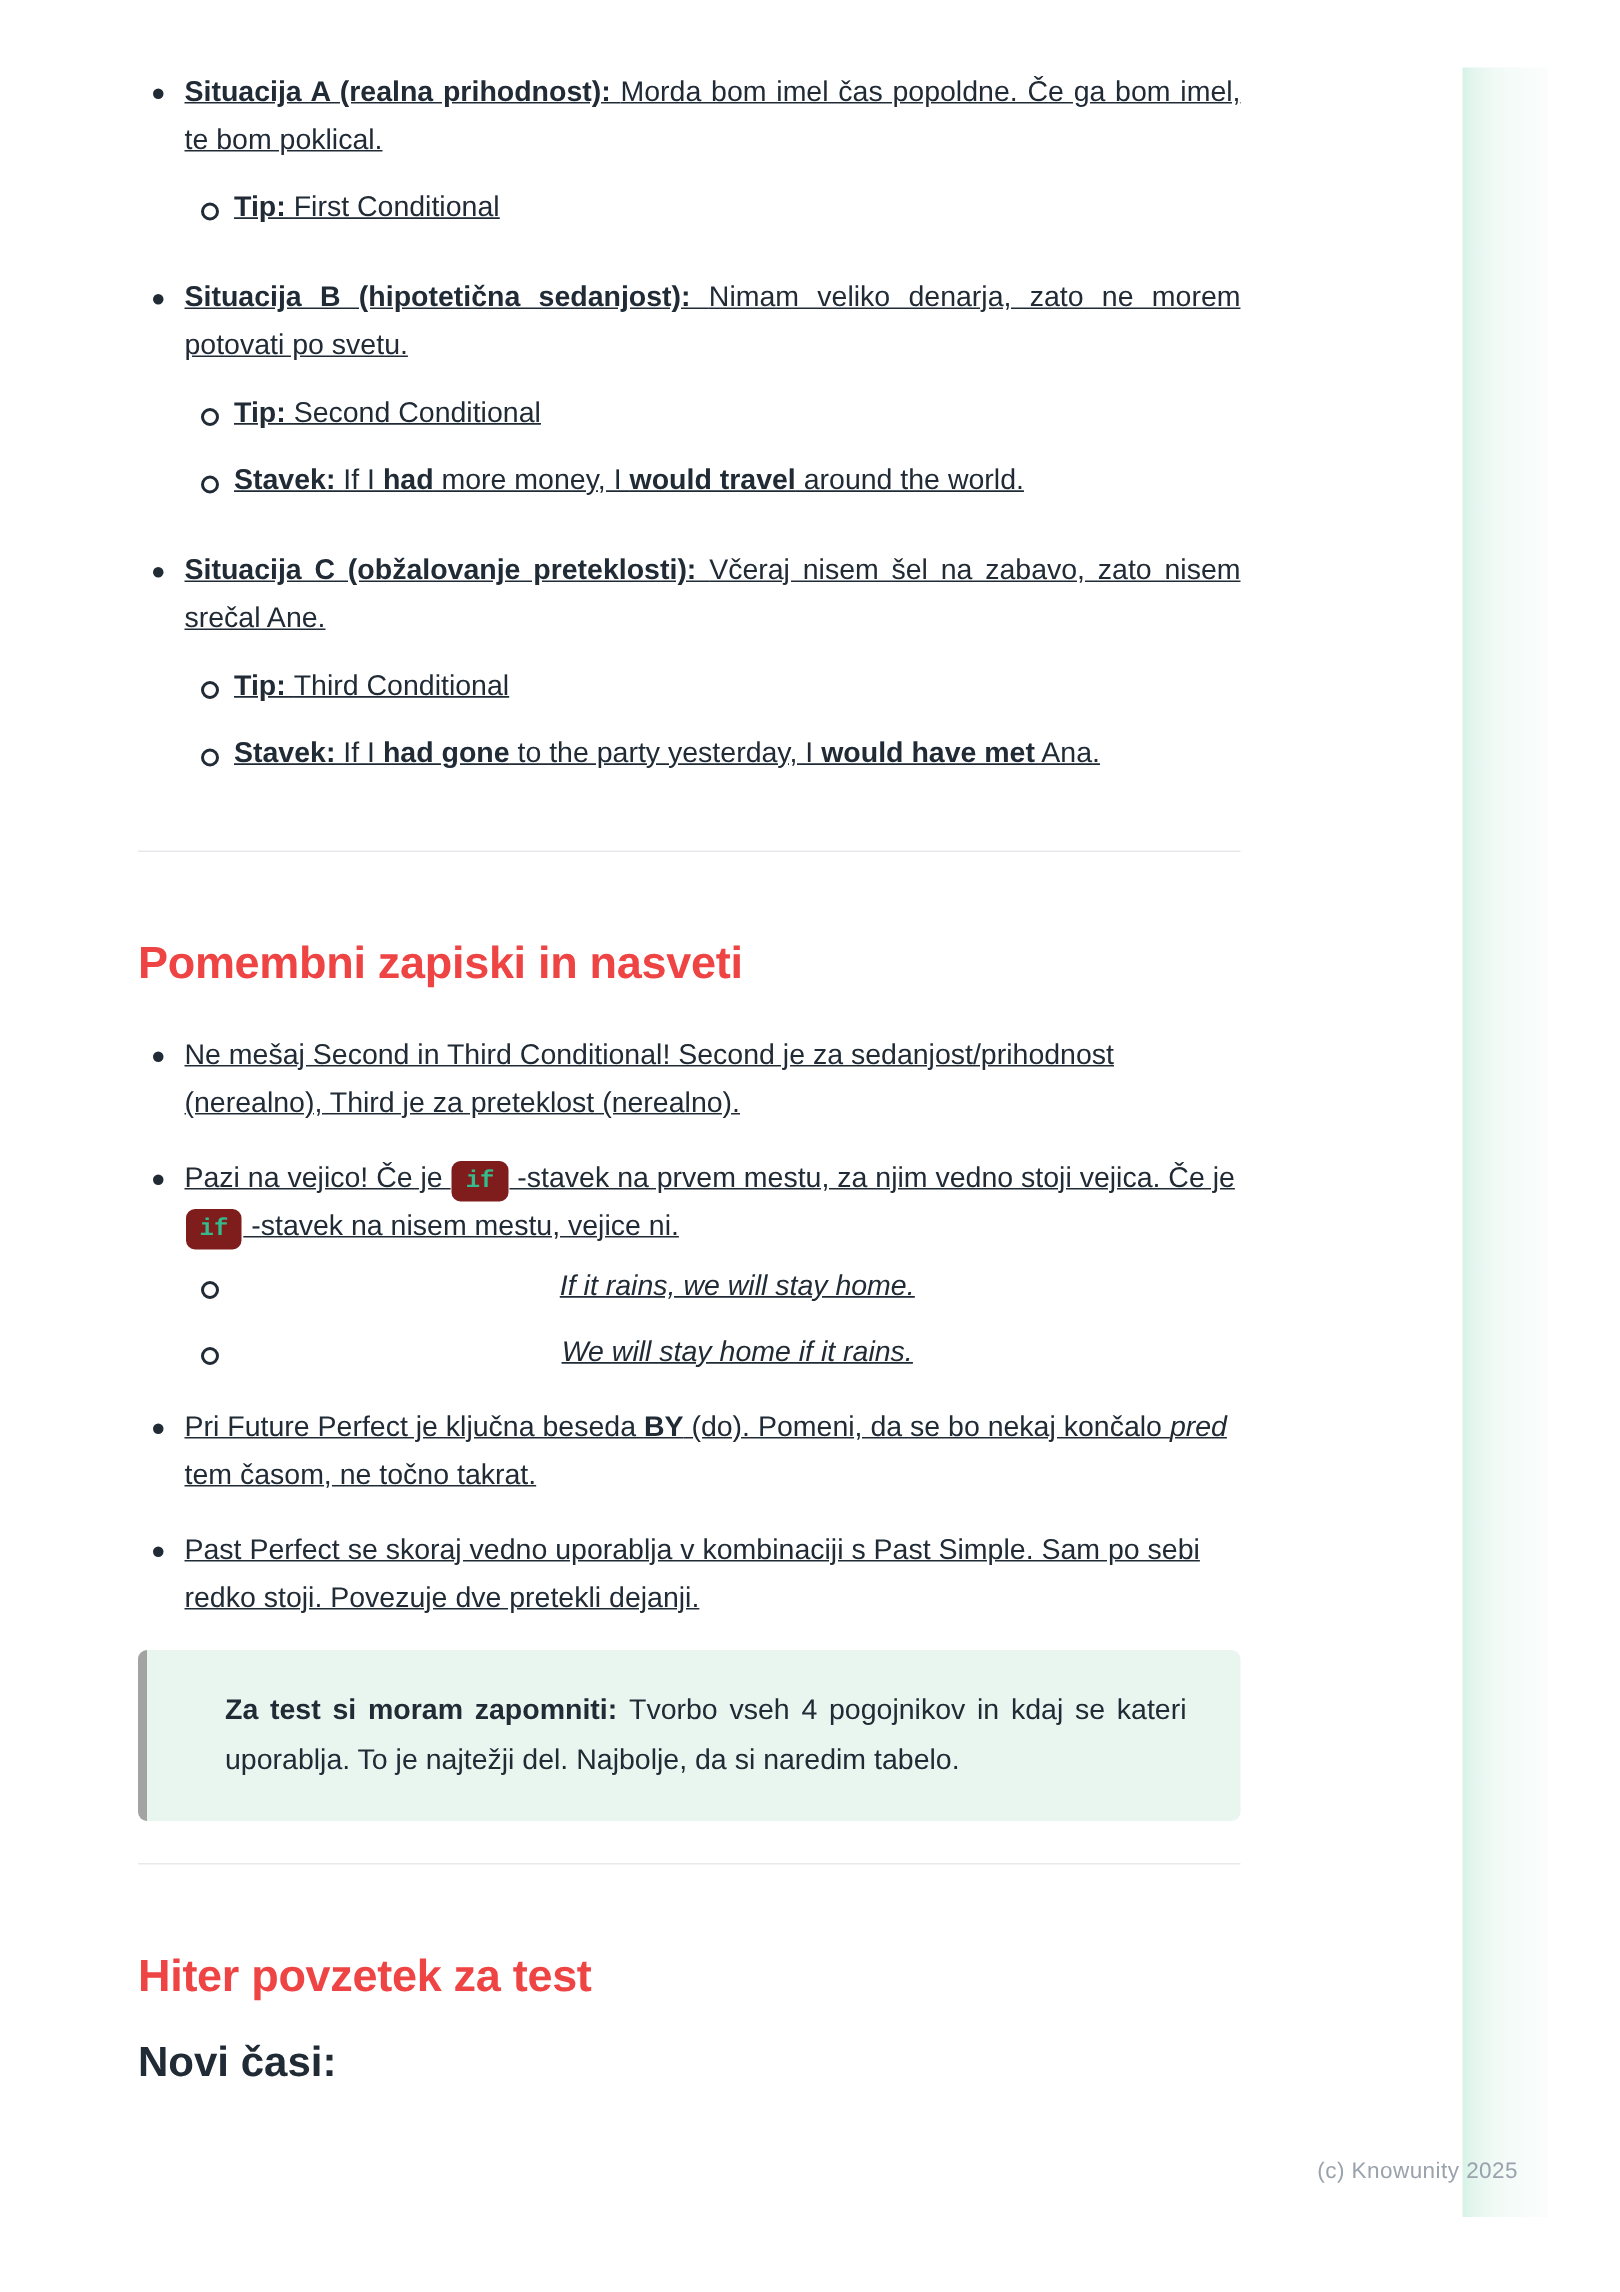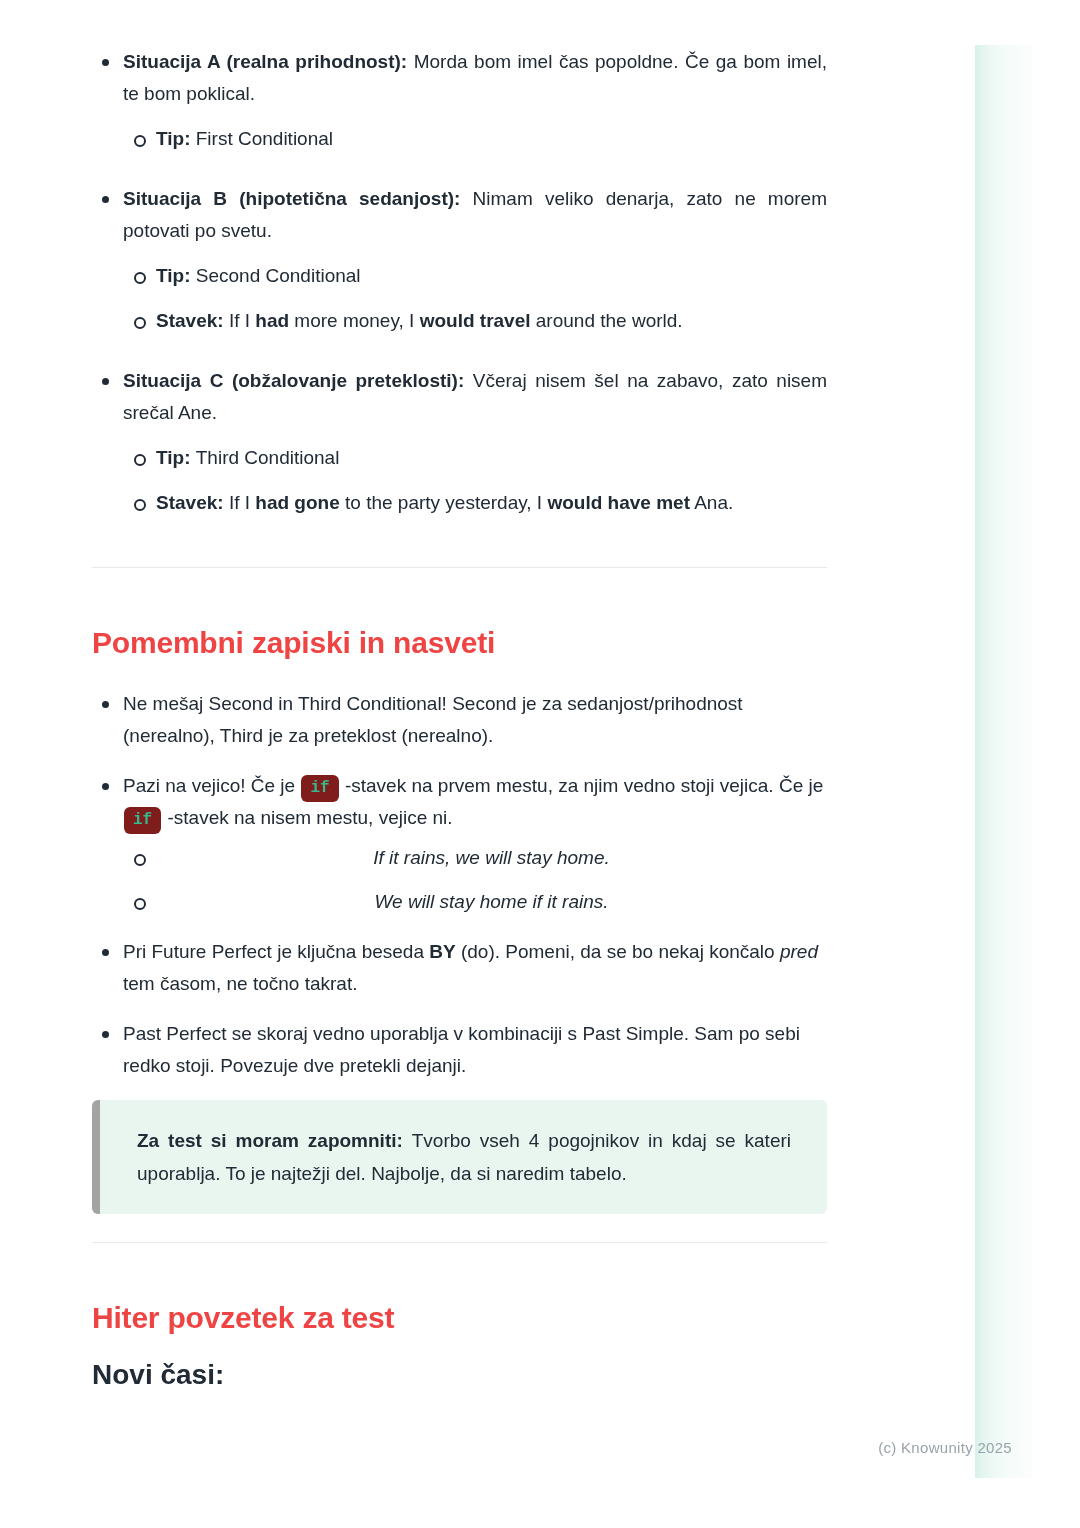--- a/index.html
+++ b/index.html
@@ -35,21 +35,21 @@
     font-weight:bold;
     font-size:16px;
     line-height:20px;
     color:#35ba8b;
     background:#7f1d1d;
     border-radius:6px;
     padding:3px 9px 4px;
     margin:0 1px;
     vertical-align:baseline;
   }
-  ul { list-style:none; }
+  ul { list-style:none;text-decoration:underline; }
   .toplist > li {
     position:relative;
     padding-left:31px;
     margin-bottom:28px;
   }
   .toplist > li::before {
     content:"";
     position:absolute;
     left:10px; top:13px;
     width:7px; height:7px;
@@ -88,23 +88,23 @@
     font-size:30px;
     line-height:38px;
     font-weight:bold;
     color:#ef4444;
     letter-spacing:-0.2px;
   }
   .h2.h2-second { margin-bottom:22px; }
   .callout {
     margin-top:14px;
     background:#e9f6f0;
-    border-left:8px solid #a3a3a3;
+    border-left:6px solid #a3a3a3;
     border-radius:6px;
-    padding:24px 36px 24px 37px;
+    padding:24px 36px 24px 52px;
     line-height:33px;
   }
   .bold-label { font-weight:bold; font-size:28px; }
   .footer {
     position:absolute;
     top:1438px; right:68px;
     font-size:15px;
     line-height:20px;
     color:#9aa2ab;
     letter-spacing:0.3px;

